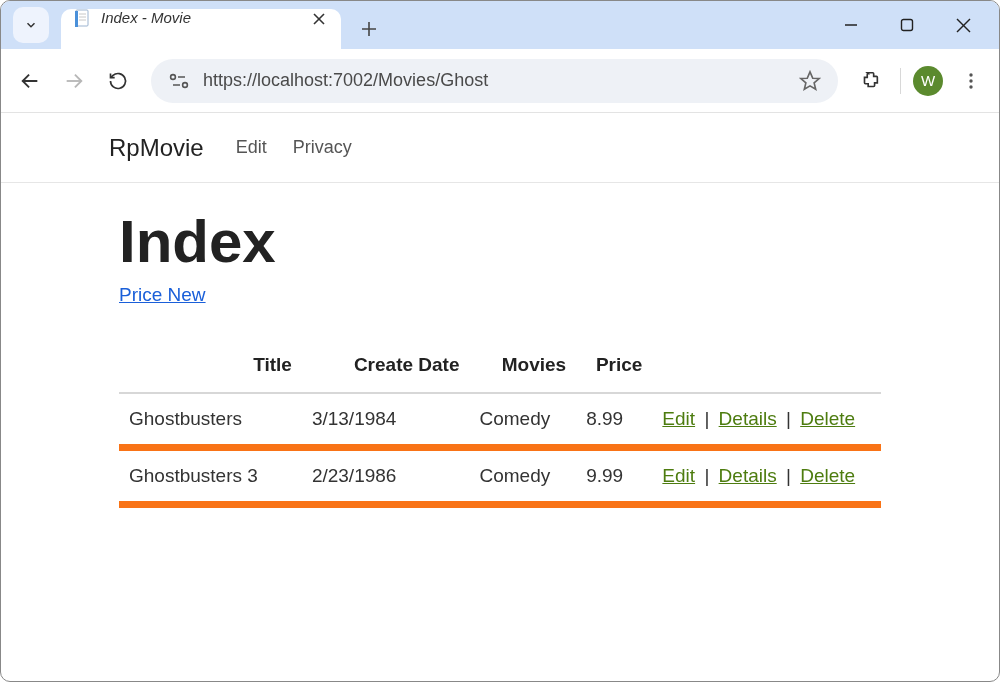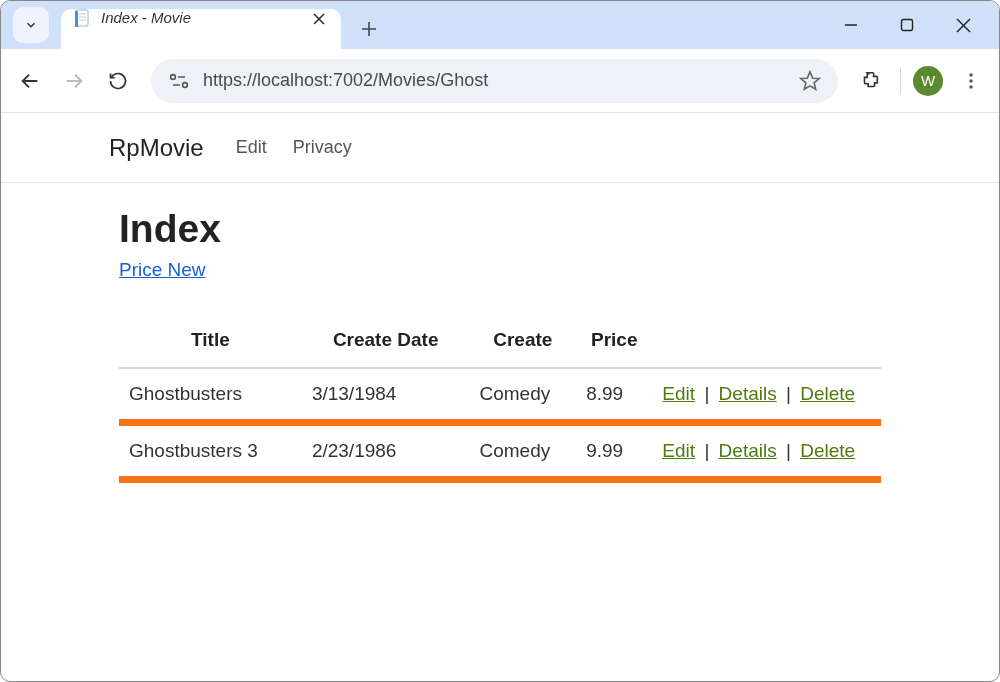--- a/index.html
+++ b/index.html
@@ -210,39 +210,39 @@
     .nav-link {
       font-size: 18px;
       color: #555;
       cursor: pointer;
     }
     .content {
       padding: 24px 118px 0 118px;
       flex: 1;
     }
     .page-title {
-      font-size: 39px;
+      font-size: 60px;
       font-weight: 600;
       color: #222;
       margin-bottom: 8px;
     }
     .create-link {
       font-size: 19px;
       color: #1a5fd9;
       text-decoration: underline;
       cursor: pointer;
     }
     table.movies {
       width: 100%;
       border-collapse: collapse;
       margin-top: 36px;
       font-size: 19px;
     }
     table.movies th {
-      text-align: center;
+      text-align: right;
       font-weight: 700;
       color: #222;
       padding: 12px 10px 16px 10px;
       border-bottom: 2px solid #d7d7d7;
     }
     table.movies td {
       padding: 14px 10px;
       border-bottom: 7px solid #f97316;
       color: #333;
     }
@@ -383,21 +383,21 @@
 
   <div class="content">
     <h1 class="page-title">Index</h1>
     <a class="create-link">Price New</a>
 
     <table class="movies">
       <thead>
         <tr>
           <th style="width:24%">Title</th>
           <th style="width:22%">Create Date</th>
-          <th style="width:14%">Create</th>
+          <th style="width:14%">Movies</th>
           <th style="width:10%">Price</th>
           <th></th>
         </tr>
       </thead>
       <tbody id="movies-tbody">
           <tr>
             <td>Ghostbusters</td>
             <td>3/13/1984</td>
             <td>Comedy</td>
             <td>8.99</td>

